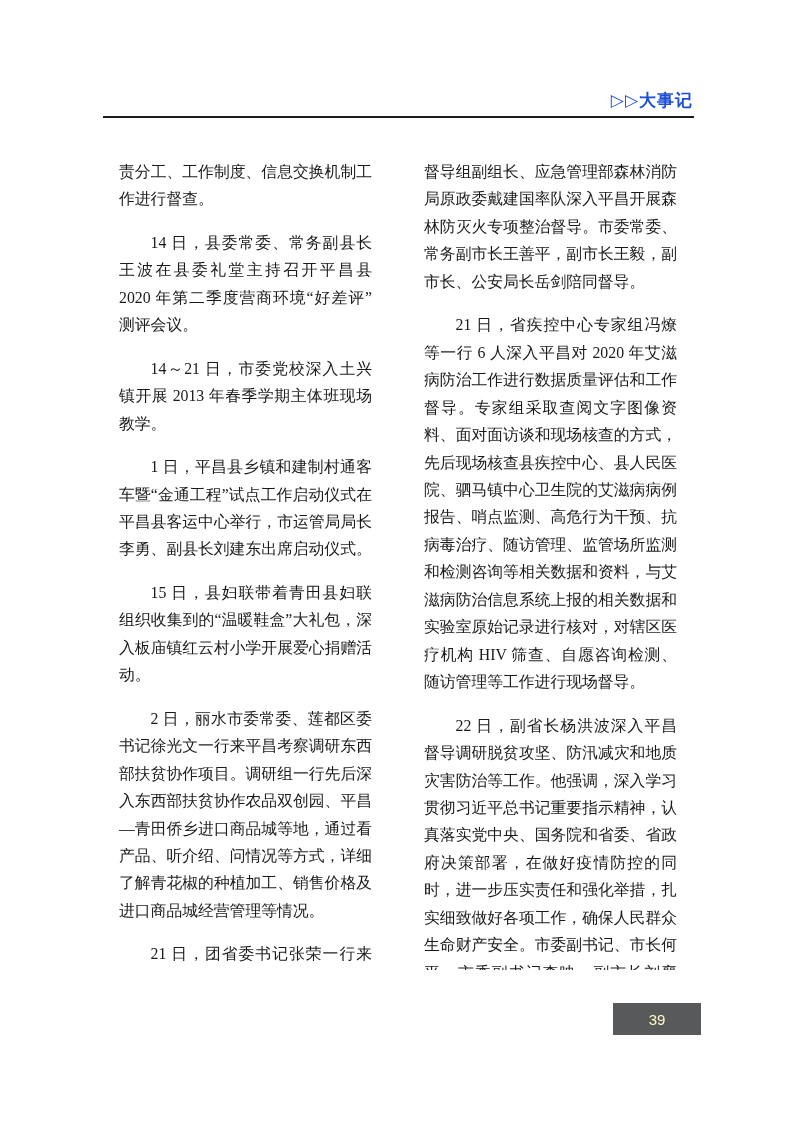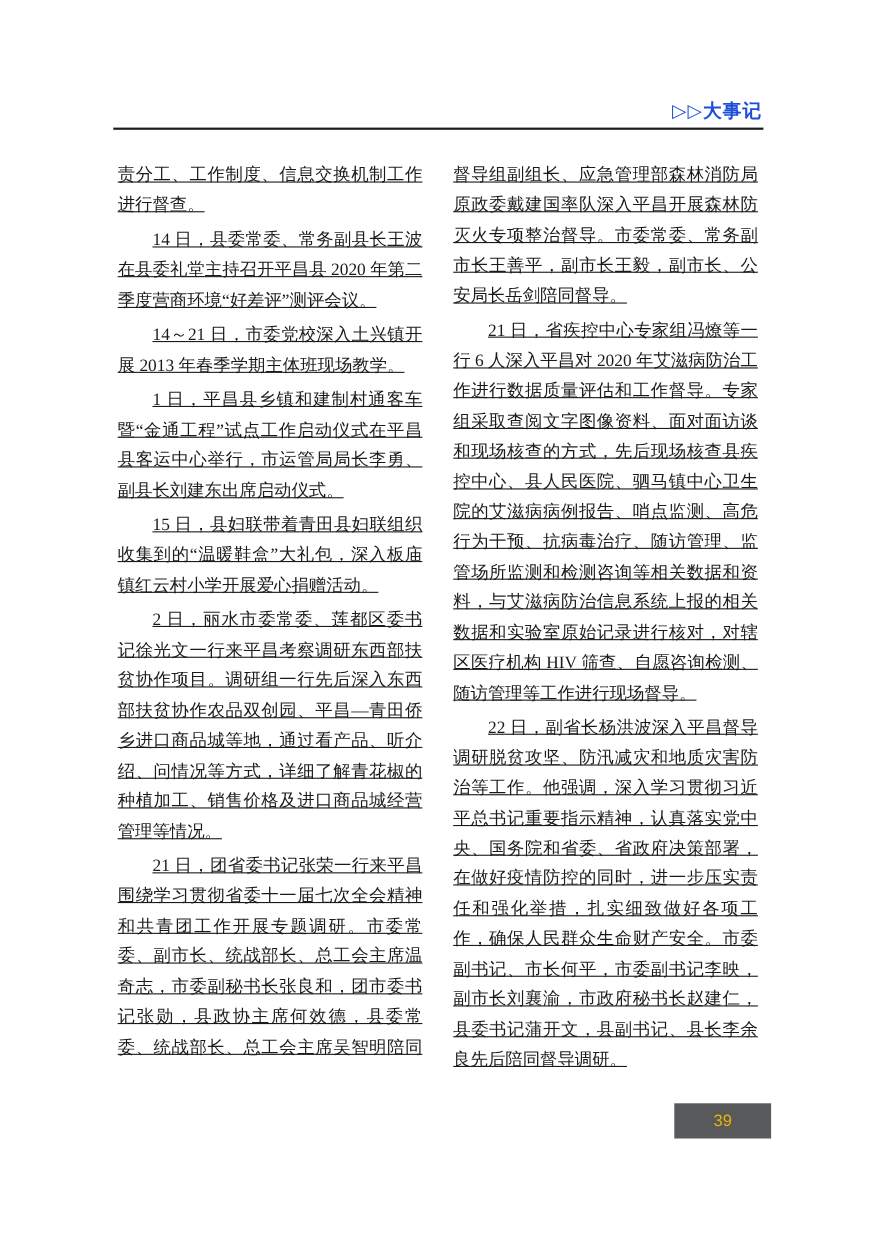--- a/index.html
+++ b/index.html
@@ -48,39 +48,38 @@
   .column {
     width: 285px;
     flex: 0 0 285px;
     font-size: 15.8px;
     line-height: 27.45px;
     text-align: justify;
     text-justify: inter-ideograph;
     overflow: hidden;
   }
   .para {
-    margin: 4px;
+    margin: 16px;
     padding: 0;
-    text-decoration: underline;
   }
   .para.indent {
     text-indent: 2em;
   }
   .page-number-badge {
     position: absolute;
     left: 613px;
     top: 1003px;
     width: 88px;
     height: 32px;
     display: flex;
     align-items: center;
     justify-content: center;
     font-family: "Liberation Sans", "DejaVu Sans", sans-serif;
     font-size: 15px;
-    color: #eab308;
+    color: #fef9c3;
   }
 </style>
 </head>
 <body>
 
 <div class="page">
 
   <div class="header-title">▷▷大事记</div>
 
   <div class="header-rule" style="background: rgb(28, 28, 28);"></div>

